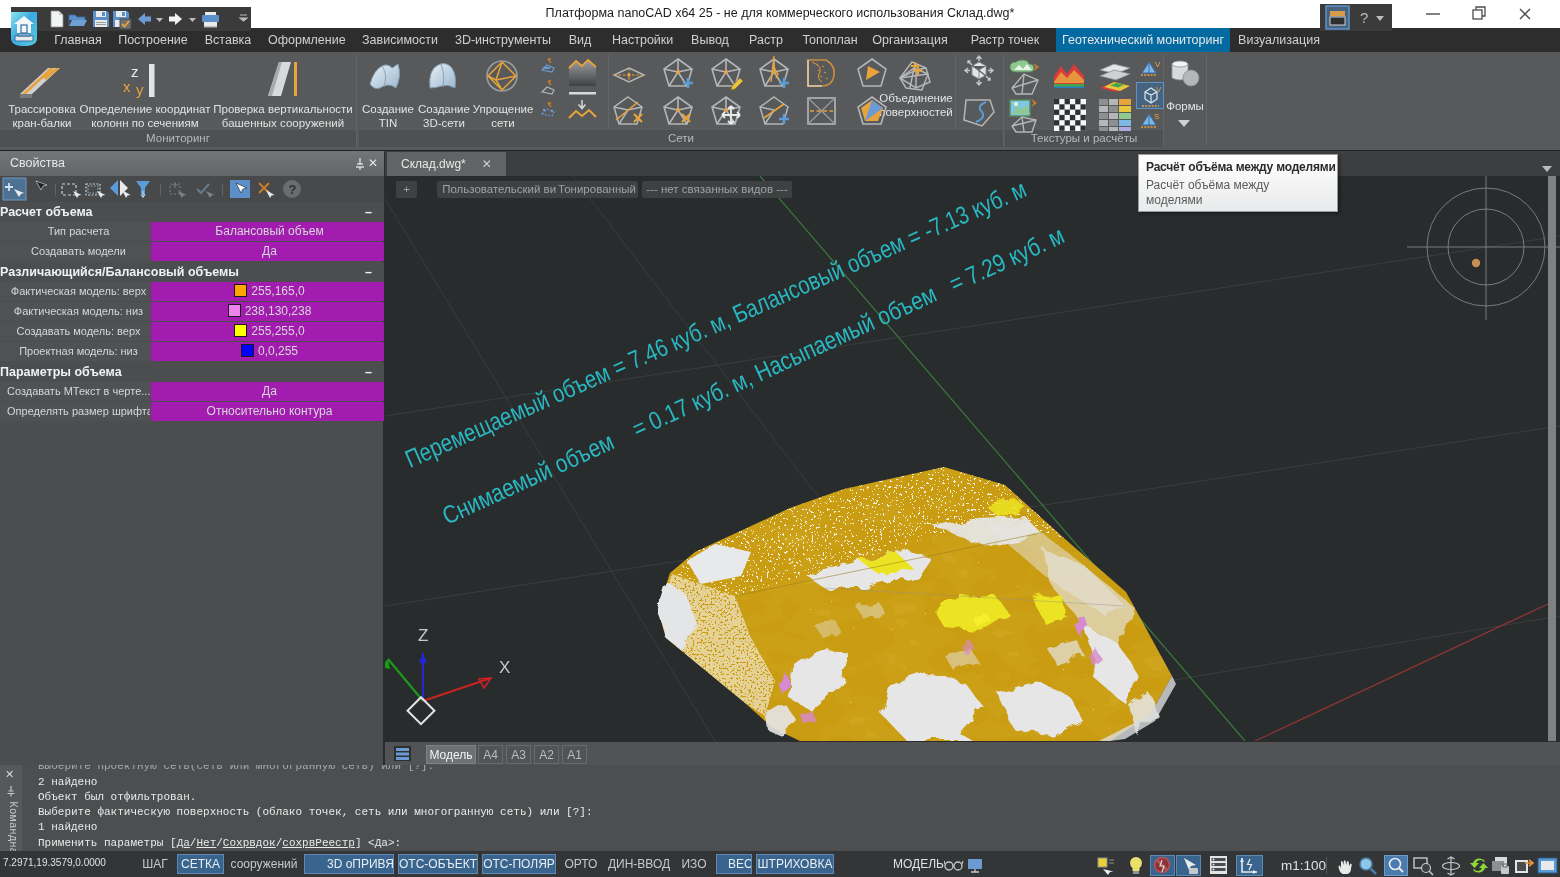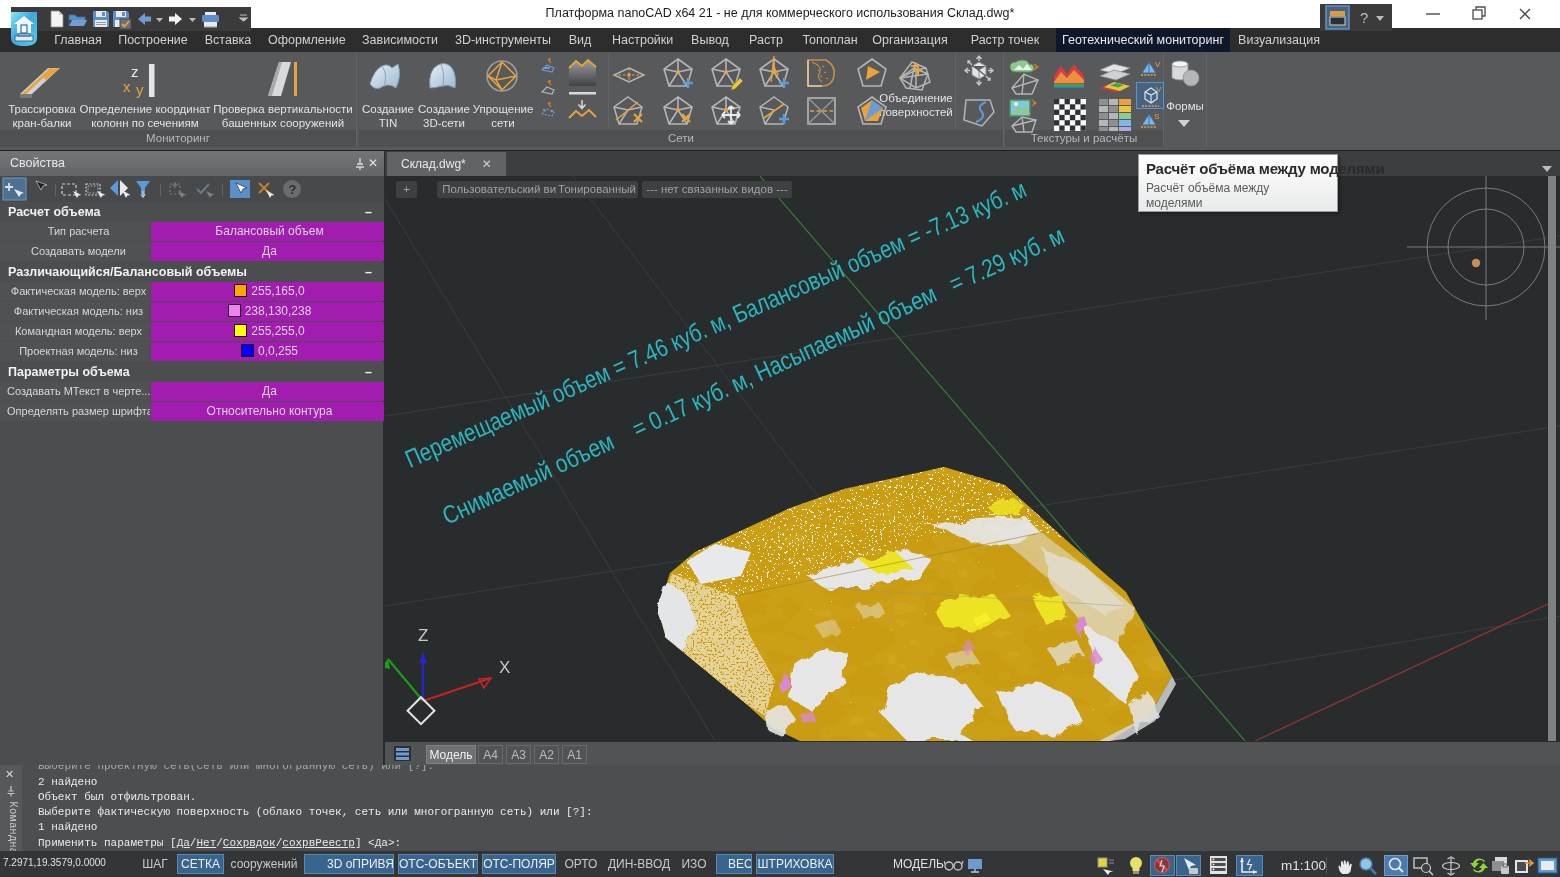--- a/index.html
+++ b/index.html
@@ -10,70 +10,70 @@
 
 #titlebar { left:0; top:0; width:1560px; height:28px; background:#ffffff; }
 #title-text { left:0; top:0; width:1560px; height:28px; text-align:center; line-height:26px; font-size:12.5px; color:#1b1b1b; }
 #qat { left:11px; top:7px; width:240px; height:24px; background:#3b3b3b; }
 #qatbox { left:11px; top:7px; width:240px; height:24px; }
 #helpbox { left:1320px; top:4px; width:72px; height:27px; background:#3b3b3b; }
 
 
 #tabrow { left:0; top:28px; width:1560px; height:24px; background:#2d2d2d; }
 .rtab { position:absolute; top:0; height:24px; line-height:24px; font-size:12.5px; color:#cfd0d1; text-align:center; white-space:nowrap; }
-.rtab.sel { background:#0f172a; color:#e8e9e9; }
+.rtab.sel { background:#0369a1; color:#e8e9e9; }
 
 
 #ribbon { left:0; top:52px; width:1560px; height:99px; background:#57595a; border-bottom:1px solid #202122; }
 .grplabel { position:absolute; top:78px; height:17px; line-height:17px; font-size:11.5px; color:#b7b9ba; text-align:center; background:#4e5051; }
 .gsep { position:absolute; top:2px; width:1px; height:92px; background:#464849; border-right:1px solid #626465; }
 .bigbtn { position:absolute; top:3px; text-align:center; font-size:11.5px; color:#e2e3e4; line-height:13.5px; white-space:nowrap; }
 
 
 #props { left:0; top:151px; width:384px; height:614px; background:#4b4d4f; border-right:1px solid #2a2b2c; }
 #props-hdr { left:0; top:0; width:384px; height:25px; background:linear-gradient(#737576,#636566); color:#e8e9ea; font-size:12.5px; line-height:25px; padding-left:10px; }
 #props-tools { left:0; top:25px; width:384px; height:26px; background:#47494b; }
 .prow { position:absolute; left:0; width:384px; height:20px; font-size:12px; color:#d6d7d8; white-space:nowrap;text-align:center; }
 .prow .lbl { position:absolute; left:0; top:0; width:150px; height:19px; background:#4f5153; line-height:19px; padding-left:7px; overflow:hidden; font-size:11px; }
 .prow .val { position:absolute; left:151px; top:0; width:233px; height:19px; background:#a21caf; line-height:19px; padding-left:4px; }
-.psec { position:absolute; left:0; width:384px; height:20px; background:#4b4d4f; color:#f0f1f2; font-weight:bold; font-size:12.5px; line-height:20px; padding-left:8px; white-space:nowrap; }
+.psec { position:absolute; left:0; width:384px; height:20px; background:#4b4d4f; color:#f0f1f2; font-weight:bold; font-size:12.5px; line-height:20px; white-space:nowrap; }
 .psec .minus { position:absolute; right:12px; top:0; font-weight:bold; }
 .swatch { display:inline-block; width:13px; height:13px; vertical-align:-2px; border:1px solid #1a1a1a; margin-right:4px; }
 
 
 #docbar { left:385px; top:151px; width:1175px; height:25px; background:#3c3e40; }
 #doctab { left:387px; top:152px; width:119px; height:24px; background:#616364; color:#e8e9e9; font-size:12px; line-height:24px; }
 #viewport { left:385px; top:176px; width:1175px; height:565px; background:#292c2d; overflow:hidden; }
 .vbtn { position:absolute; top:5px; height:17px; background:#3e4142; color:#9fa2a3; font-size:11.5px; line-height:17px; text-align:center; border-radius:2px; }
 #vscroll { left:1548px; top:176px; width:8px; height:565px; background:#7e8082; }
 #layoutbar { left:385px; top:741px; width:1175px; height:24px; background:#515355; border-top:1px solid #2a2b2c; }
 .ltab { position:absolute; top:3px; height:19px; line-height:19px; font-size:12px; color:#b9bbbc; text-align:center; border:1px solid #686a6b; }
 
 
 #tooltip { left:1138px; top:154px; width:200px; height:58px; background:linear-gradient(#ffffff,#e9eaeb); border:1px solid #9a9b9c; box-shadow:2px 2px 3px rgba(0,0,0,0.35); padding:5px 5px 5px 7px; }
-#tooltip .t1 { font-size:15px; font-weight:bold; color:#2a2a2a; white-space:nowrap; letter-spacing:-0.2px; }
+#tooltip .t1 { font-size:12px; font-weight:bold; color:#2a2a2a; white-space:nowrap; letter-spacing:-0.2px; }
 #tooltip .t2 { font-size:12px; color:#5a5b5c; margin-top:4px; line-height:15px; }
 
 
 #cmd { left:0; top:765px; width:1560px; height:86px; background:#4c4e50; }
 #cmdstrip { left:0; top:765px; width:22px; height:86px; background:#56585a; color:#c6c8c9; }
 .cmdline { position:absolute; left:38px; font-family:"Liberation Mono",monospace; font-size:11px; color:#e9eaea; white-space:pre; }
 #cmd u { text-decoration:underline; }
 
 
 #status { left:0; top:851px; width:1560px; height:26px; background:#333537; color:#c6c8ca; font-size:12px; }
 .sbtn { position:absolute; top:3px; height:20px; line-height:20px; text-align:center; font-size:12px; color:#c6c8ca; white-space:nowrap; overflow:hidden; }
 .sbtn.on { background:#39648e; border:1px solid #5d88b0; color:#e9eef3; line-height:18px; }
 </style>
 </head>
 <body>
 <div id="root">
 
   <div id="titlebar" class="abs"></div>
-  <div id="title-text" class="abs">Платформа nanoCAD x64 21 - не для коммерческого использования Склад.dwg*</div>
+  <div id="title-text" class="abs">Платформа nanoCAD x64 25 - не для коммерческого использования Склад.dwg*</div>
   <svg class="abs" style="left:1420px;top:0;" width="140" height="28" viewBox="0 0 140 28">
     <path d="M6 14 h14" stroke="#4a4c4d" stroke-width="1.4"></path>
     <g stroke="#4a4c4d" stroke-width="1.3" fill="none">
         <rect x="53" y="10" width="9" height="9"></rect>
         <path d="M56 10 v-3 h9 v9 h-3"></path>
       </g>
     <path d="M100 9 l10 10 m0 -10 l-10 10" stroke="#4a4c4d" stroke-width="1.4"></path>
   </svg>
 
   <div id="tabrow" class="abs">
@@ -492,21 +492,21 @@
       <div class="psec" style="top:60px;">Различающийся/Балансовый объемы<span class="minus">–</span></div>
       <div class="prow" style="top:80px;">
           <div class="lbl">Фактическая модель: верх</div>
           <div class="val"><span class="swatch" style="background:#ffa500;"></span>255,165,0</div>
         </div>
       <div class="prow" style="top:100px;">
           <div class="lbl">Фактическая модель: низ</div>
           <div class="val"><span class="swatch" style="background:#ee82ee;"></span>238,130,238</div>
         </div>
       <div class="prow" style="top:120px;">
-          <div class="lbl">Командная модель: верх</div>
+          <div class="lbl">Создавать модель: верх</div>
           <div class="val"><span class="swatch" style="background:#ffff00;"></span>255,255,0</div>
         </div>
       <div class="prow" style="top:140px;">
           <div class="lbl">Проектная модель: низ</div>
           <div class="val"><span class="swatch" style="background:#0000ff;"></span>0,0,255</div>
         </div>
       <div class="psec" style="top:160px;">Параметры объема<span class="minus">–</span></div>
       <div class="prow" style="top:180px;">
           <div class="lbl">Создавать МТекст в черте...</div>
           <div class="val">Да</div>

